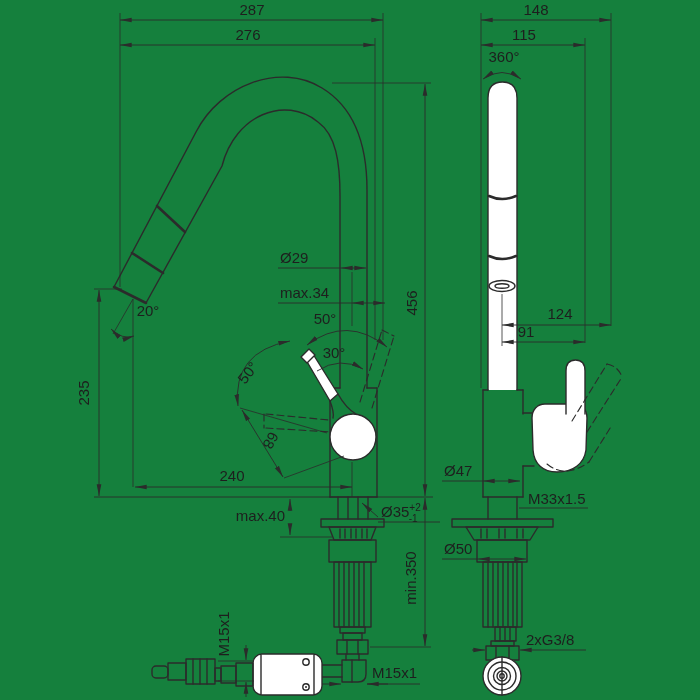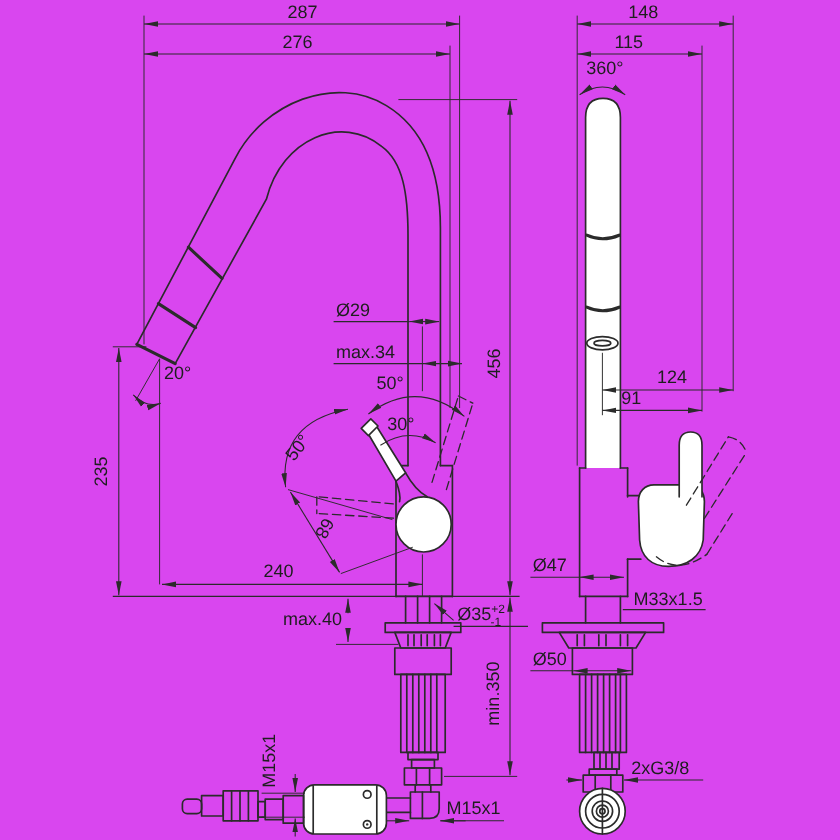--- a/index.html
+++ b/index.html
@@ -1,16 +1,16 @@
 <!DOCTYPE html>
 <html><head>
 <meta charset="utf-8">
 <style>
   html,body{margin:0;padding:0;background:#fff;}
-  #stage{width:700px;height:700px;background:#d946ef;position:relative;font-family:"Liberation Sans",sans-serif;}
+  #stage{width:700px;height:700px;background:#15803d;position:relative;font-family:"Liberation Sans",sans-serif;}
   svg{display:block;}
   svg text{font-family:"Liberation Sans",sans-serif;font-size:15px;fill:#1e1e1e;}
   .ol{stroke:#2b2b2b;stroke-width:1.4;fill:none;stroke-linejoin:round;stroke-linecap:round;}
   .th{stroke:#2b2b2b;stroke-width:2.6;fill:none;stroke-linecap:round;}
   .dl{stroke:#2b2b2b;stroke-width:0.9;fill:none;}
   .xl{stroke:#2b2b2b;stroke-width:0.8;fill:none;}
   .da{stroke:#2b2b2b;stroke-width:1.1;fill:none;stroke-dasharray:7 4;stroke-linecap:round;}
   .wf{fill:#ffffff;}
   .db{marker-start:url(#arr);marker-end:url(#arr);}
   .de{marker-end:url(#arr);}

